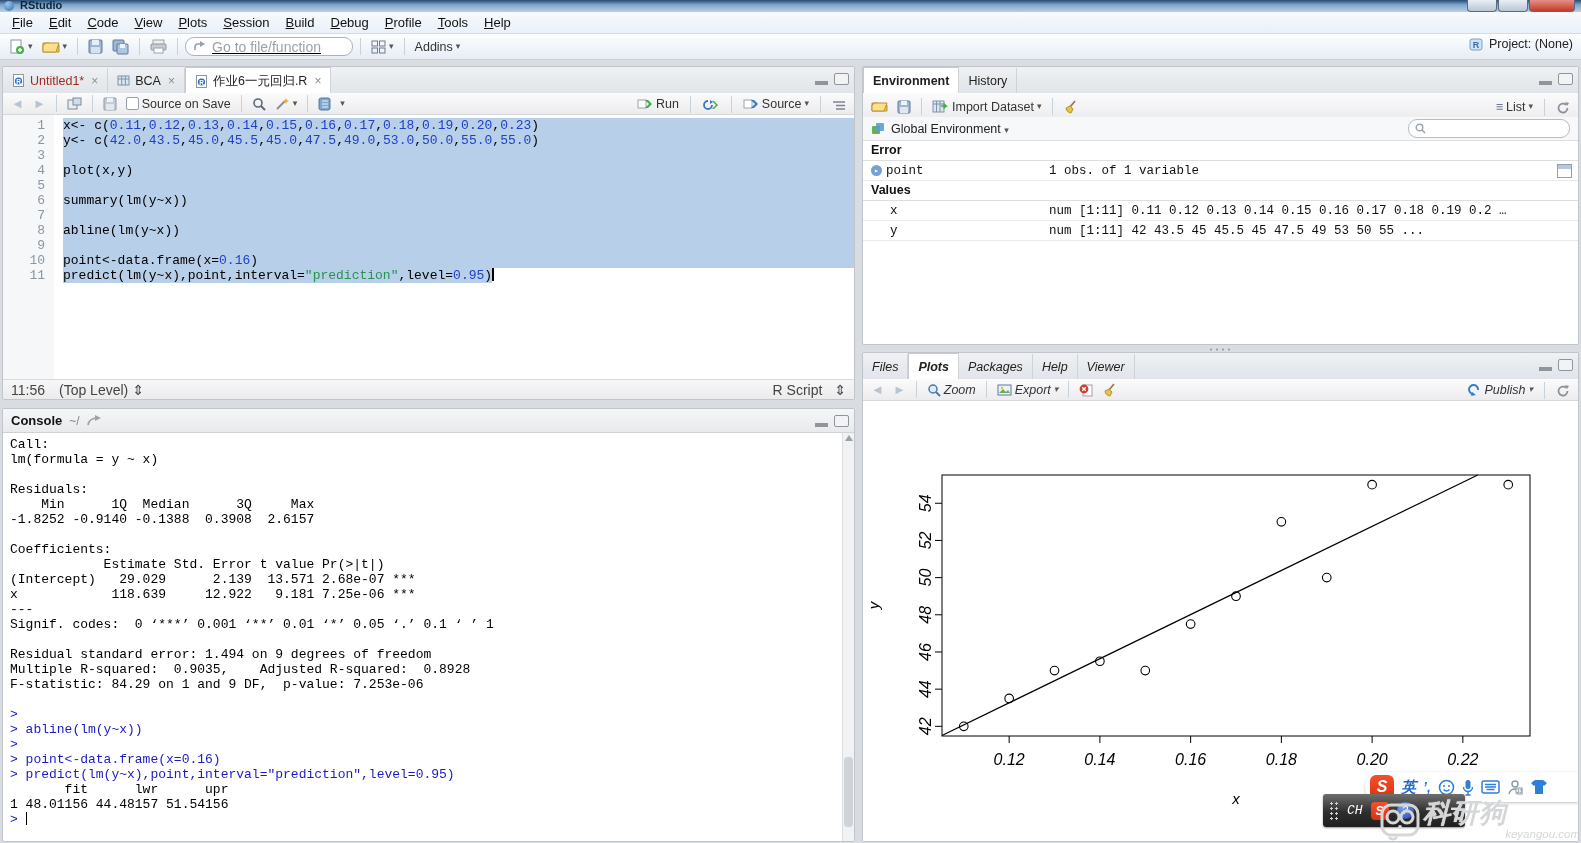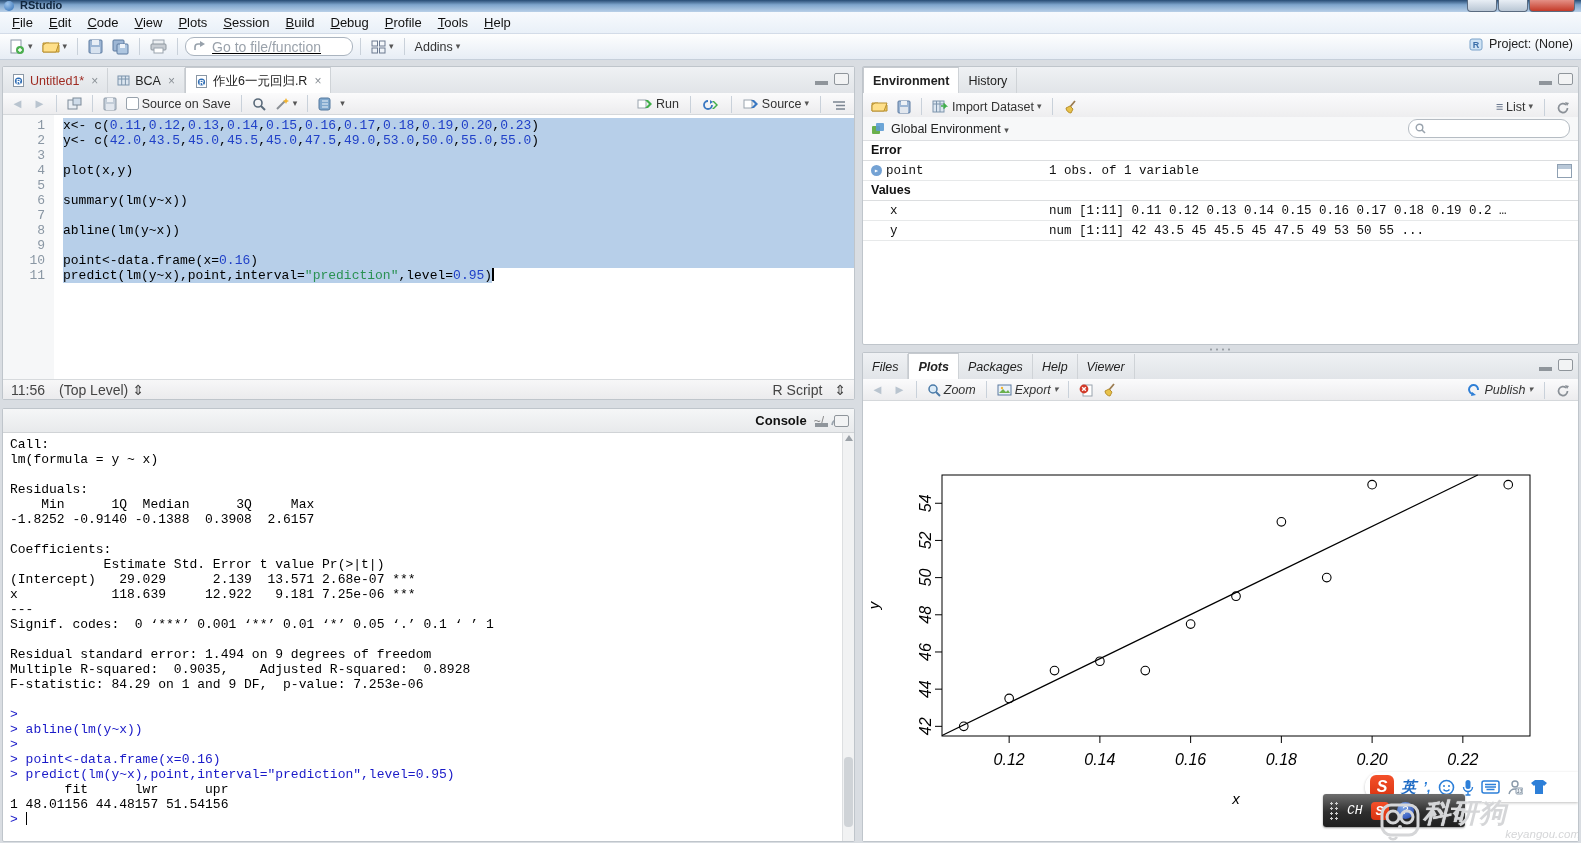--- a/index.html
+++ b/index.html
@@ -54,21 +54,21 @@
   #code-lines{flex:1;padding:3px 0 0 9px;white-space:pre;}
   .cl{min-height:15px;}
   .cl.selfull{background:#b7cfe9;margin-right:0;}
   .seltext{background:#b7cfe9;}
   .num{color:#2040c8;} .str{color:#2a9152;}
   .caret{display:inline-block;width:1.5px;height:13px;background:#000;vertical-align:-2px;}
   #ed-status{position:absolute;left:0;right:0;bottom:0;height:20px;background:linear-gradient(#f7f7f8,#ebebed);
     border-top:1px solid #d7dadd;display:flex;align-items:center;font-size:14px;color:#444;padding:0 8px;gap:14px;box-sizing:border-box;}
   
   #console-header{position:absolute;left:0;right:0;top:0;height:24px;background:linear-gradient(#f5f6f7,#e8eaec);
-    border-bottom:1px solid #d0d3d6;display:flex;align-items:center;gap:7px;padding:0 8px;box-sizing:border-box;justify-content:flex-end;}
+    border-bottom:1px solid #d0d3d6;display:flex;align-items:center;gap:7px;padding:0 8px;box-sizing:border-box;}
   #console-header b{font-size:13px;color:#111;}
   #console-header .path{color:#888;font-size:12px;}
   #console-body{position:absolute;left:0;top:24px;right:11px;bottom:0;overflow:hidden;padding:4px 0 0 7px;
     font-family:"Liberation Mono","DejaVu Sans Mono",monospace;font-size:13px;line-height:15px;white-space:pre;}
   #console-body .cmd{color:#1a1ac8;}
   #console-scroll{position:absolute;right:0;top:24px;bottom:0;width:11px;background:#f1f2f3;border-left:1px solid #dddfe1;}
   #console-scroll .up{position:absolute;top:2px;left:2px;width:0;height:0;border-left:4px solid transparent;border-right:4px solid transparent;border-bottom:6px solid #9aa0a6;}
   #console-scroll .thumb{position:absolute;left:1px;right:1px;bottom:14px;height:70px;background:#cfd3d7;border-radius:4px;}
   
   #env-toolbar{top:26px;height:28px;}

